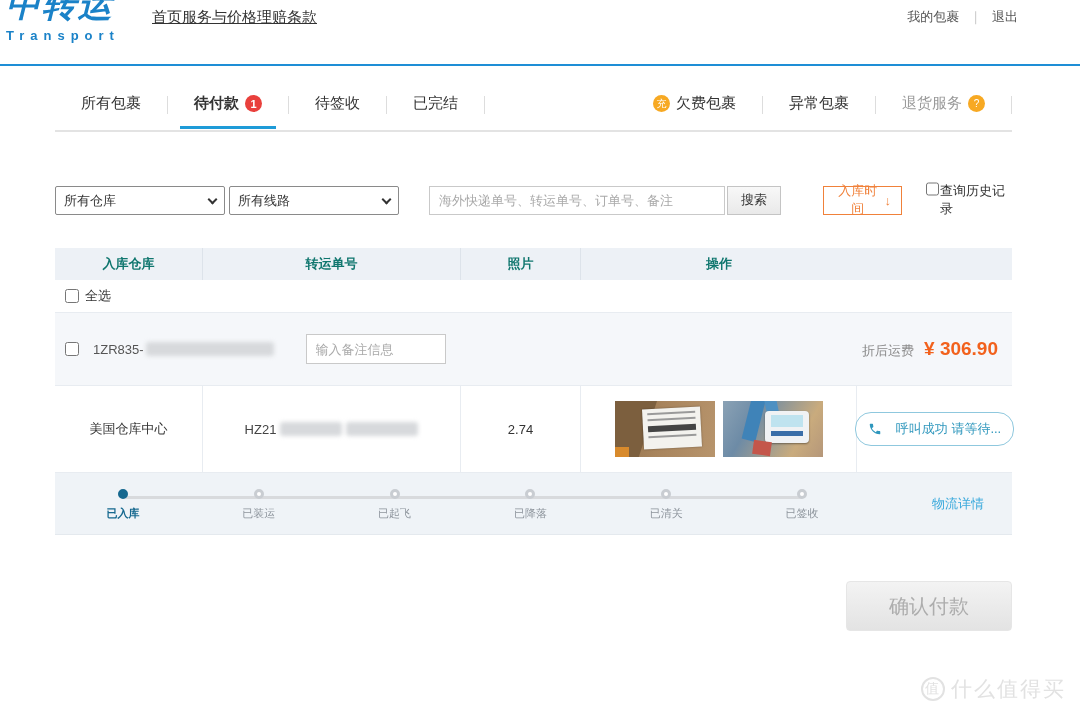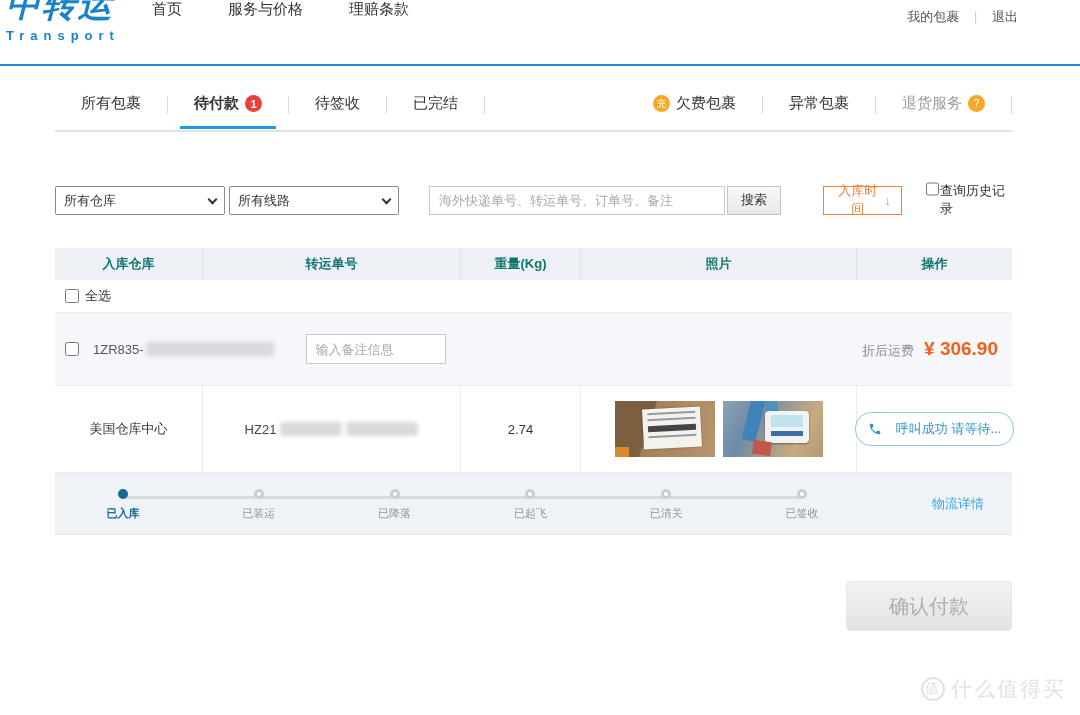--- a/index.html
+++ b/index.html
@@ -4,21 +4,21 @@
 <style>
   * { margin:0; padding:0; box-sizing:border-box; }
   html,body { width:1080px; height:715px; background:#fff; overflow:hidden;
     font-family:"Liberation Sans","DejaVu Sans",sans-serif; color:#333; }
 
   
   .topbar { position:relative; height:64px; }
   .logo { position:absolute; left:6px; top:-18px; width:150px; }
   .logo-cn { font-size:34px; font-weight:bold; font-style:italic; color:#1a82c8; letter-spacing:2px; }
   .logo-en { font-size:13px; font-weight:bold; color:#1a82c8; letter-spacing:6px; margin-top:0px; }
-  .topnav { position:absolute; left:152px; top:0; display:flex; gap:46px; font-size:15px; }
+  .topnav { position:absolute; left:152px; top:8px; display:flex; font-size:15px;text-decoration:underline; }
   .topnav span { cursor:pointer; }
   .top-right { position:absolute; right:62px; top:8px; font-size:13px; color:#555; display:flex; align-items:center; gap:10px; }
   .top-right .sep { color:#bbb; }
   .blue-line { height:2px; background:#1e8ed6; width:100%; }
 
   
   .content { margin-left:55px; width:957px; }
 
   
   .tabs-row { position:relative; margin-top:24px; height:42px; display:flex; align-items:flex-start; }
@@ -190,21 +190,20 @@
     <label class="chk-history">
       <input type="checkbox" style="">
       <span>查询历史记录</span>
     </label>
   </div>
 
   <div class="pkg-table">
     <div class="t-head">
       <div>入库仓库</div>
       <div>转运单号</div>
-      <div>重量(Kg)</div>
       <div>照片</div>
       <div>操作</div>
     </div>
 
     <div class="selectall-row">
       <input type="checkbox" style="">
       <span>全选</span>
     </div>
 
     <div class="order-row">
@@ -274,25 +273,25 @@
         <div class="step active">
           <div class="dot"></div>
           <div class="step-label">已入库</div>
         </div>
         <div class="step">
           <div class="dot"></div>
           <div class="step-label">已装运</div>
         </div>
         <div class="step">
           <div class="dot"></div>
+          <div class="step-label">已起飞</div>
+        </div>
+        <div class="step">
+          <div class="dot"></div>
           <div class="step-label">已降落</div>
-        </div>
-        <div class="step">
-          <div class="dot"></div>
-          <div class="step-label">已起飞</div>
         </div>
         <div class="step">
           <div class="dot"></div>
           <div class="step-label">已清关</div>
         </div>
         <div class="step">
           <div class="dot"></div>
           <div class="step-label">已签收</div>
         </div>
       </div>

